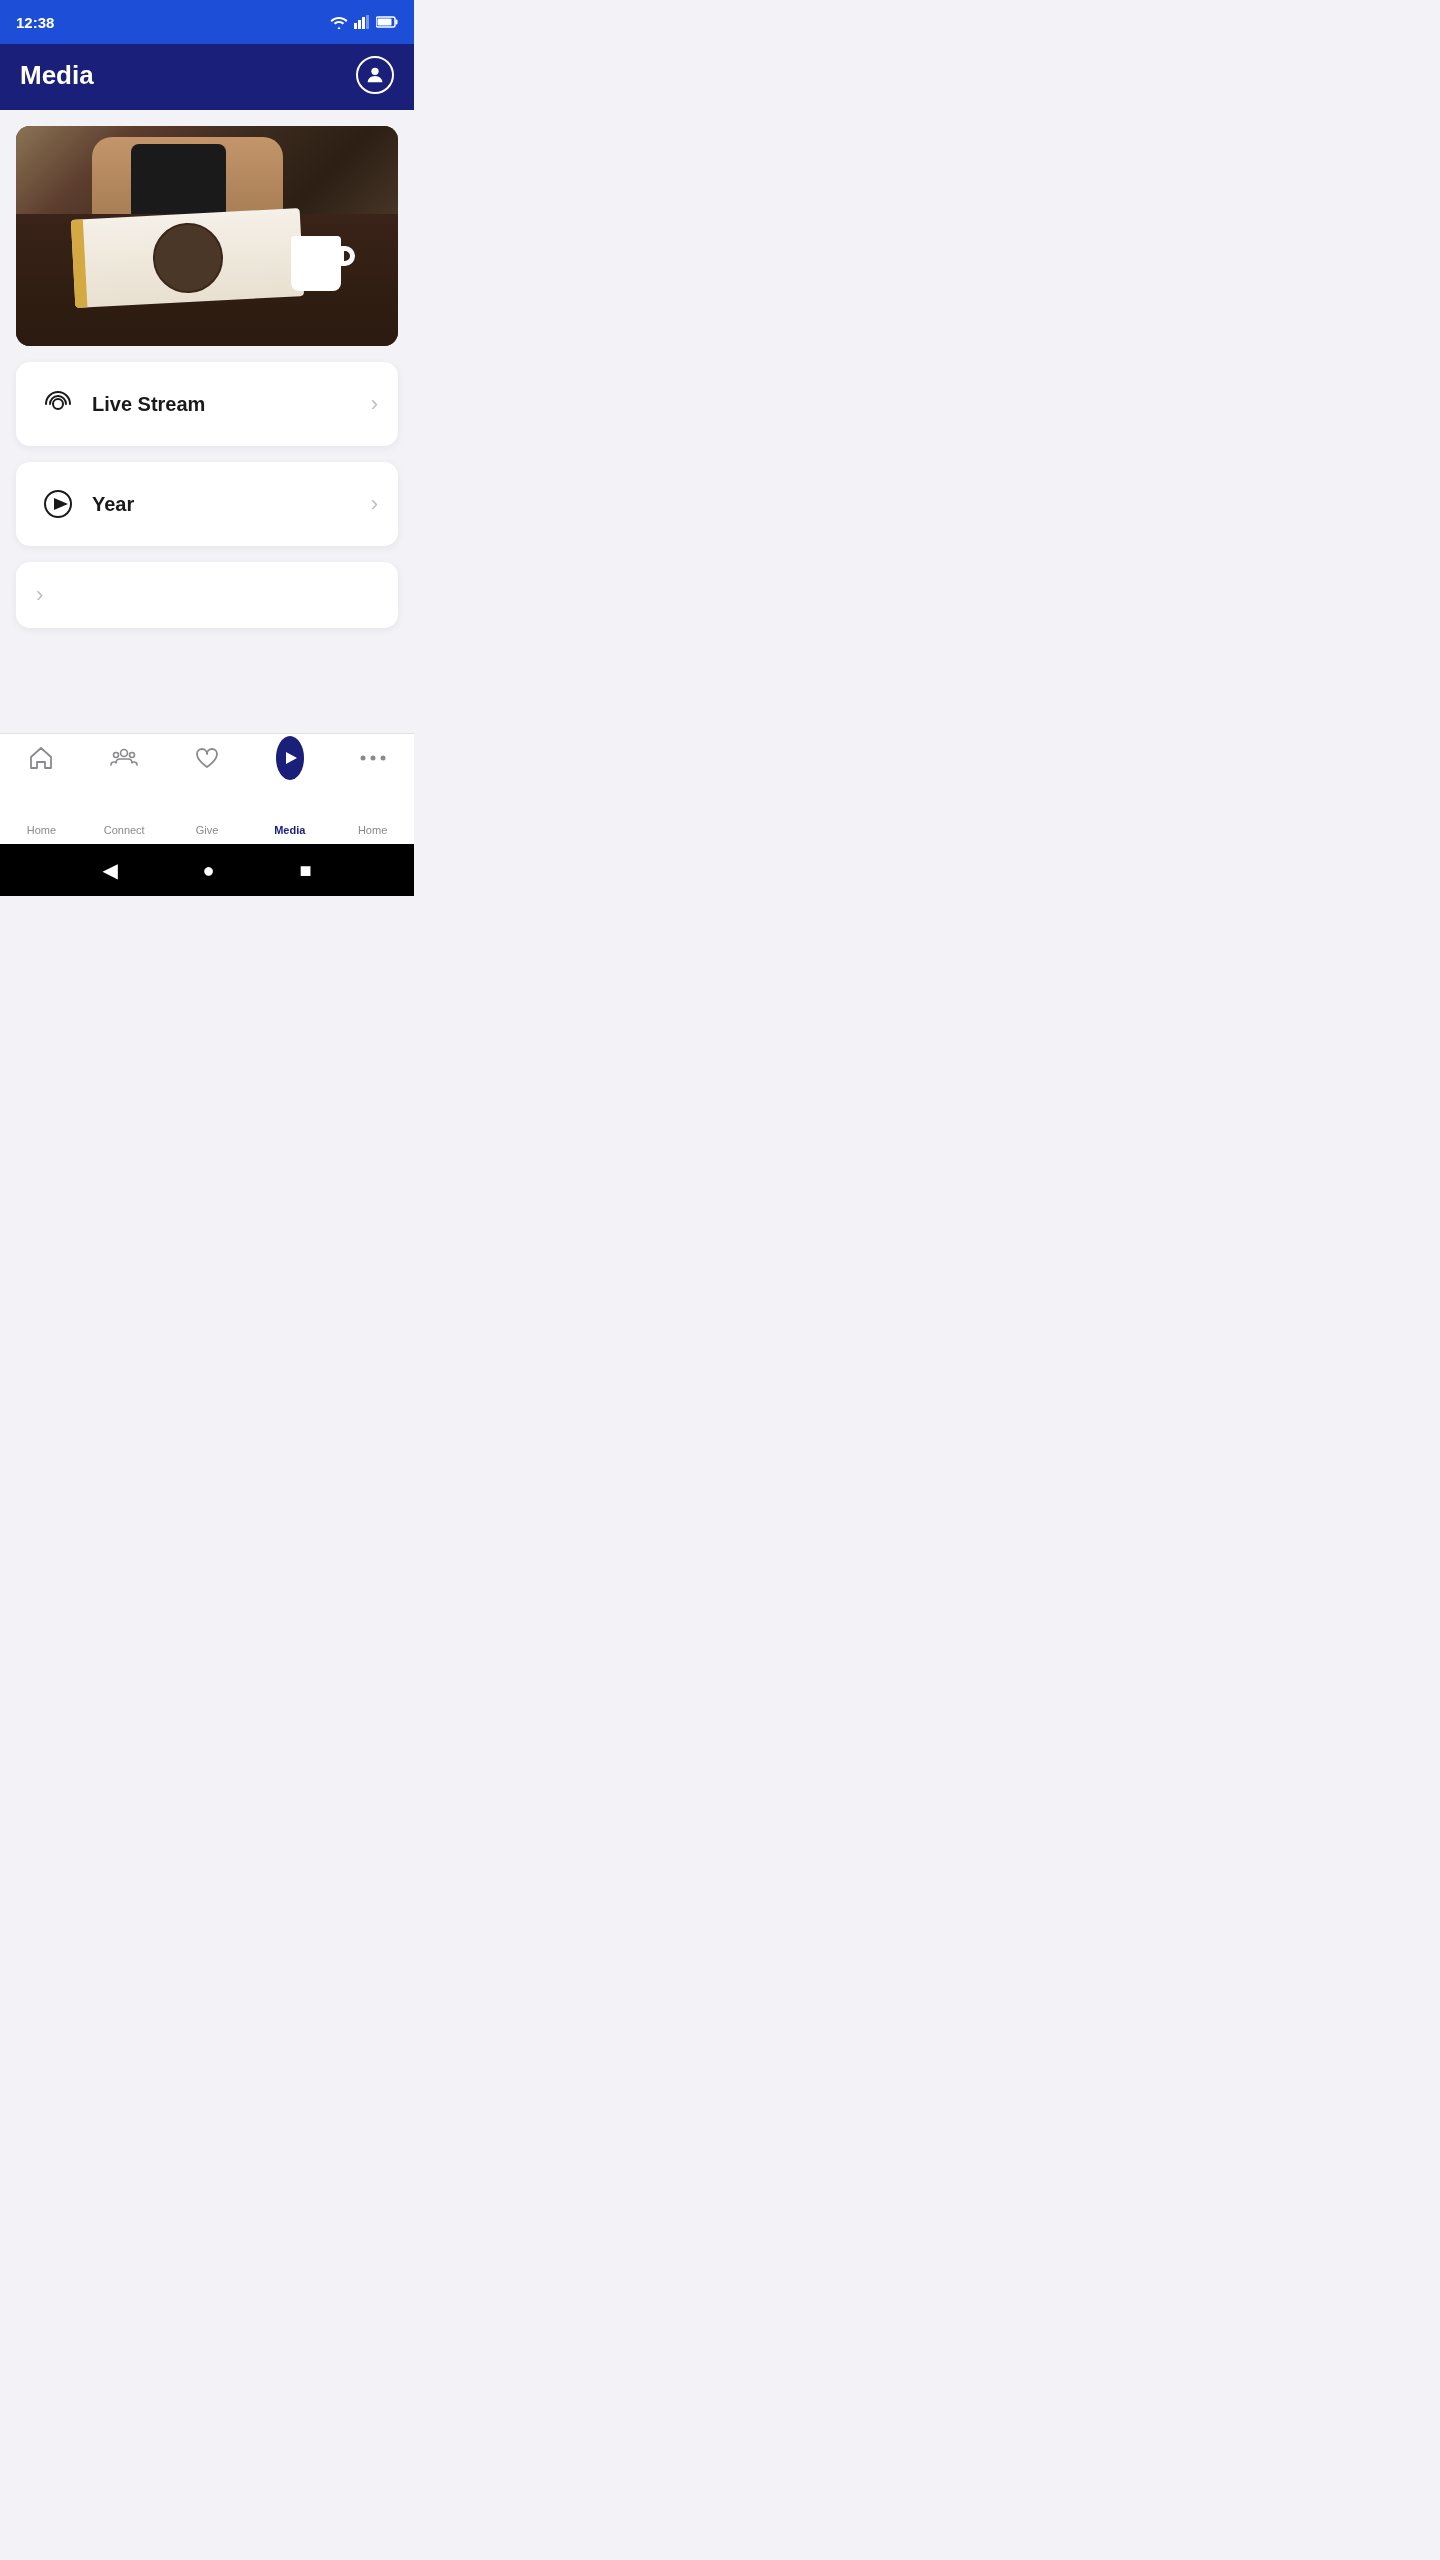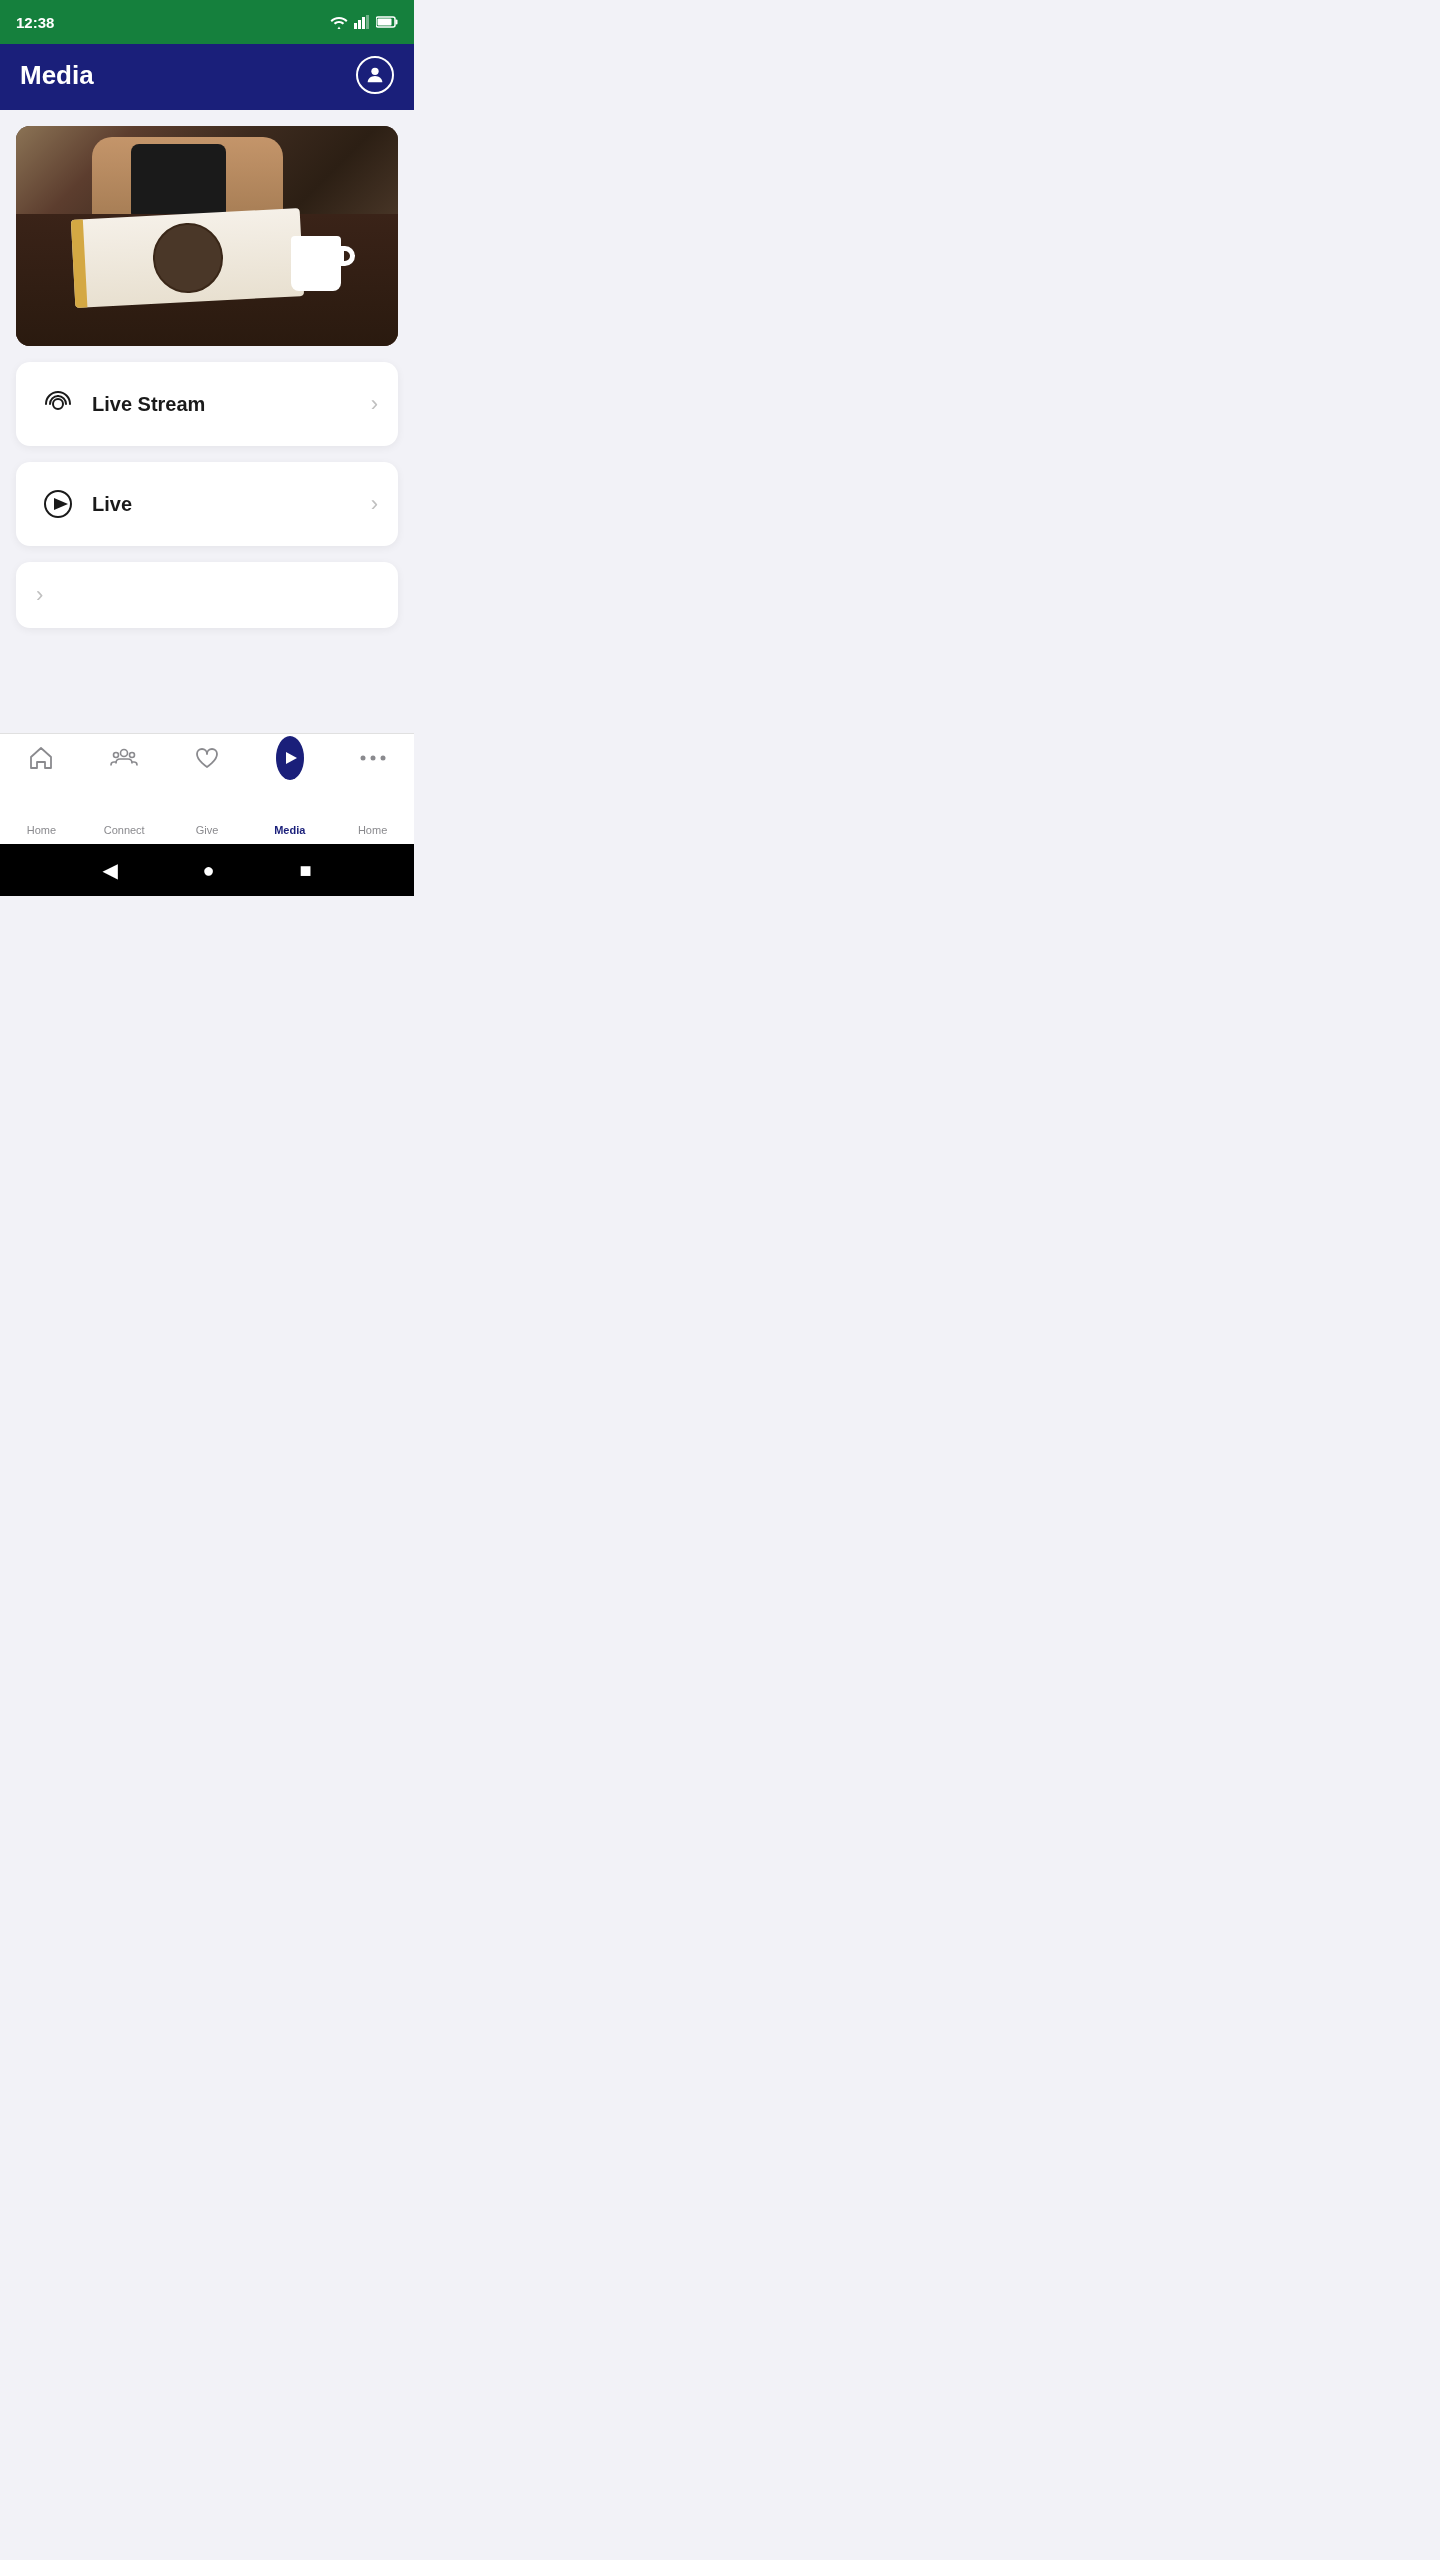--- a/index.html
+++ b/index.html
@@ -10,21 +10,21 @@
       min-height: 896px;
       font-family: -apple-system, BlinkMacSystemFont, 'Segoe UI', sans-serif;
       background: #f2f2f7;
       display: flex;
       flex-direction: column;
       overflow-x: hidden;
     }
 
     
     .status-bar {
-      background: #15803d;
+      background: #1d4ed8;
       color: white;
       display: flex;
       justify-content: space-between;
       align-items: center;
       padding: 22px 16px;
       height: 36px;
     }
 
     .status-time {
       font-size: 15px;
@@ -367,21 +367,21 @@
   </div>
 
   <div class="menu-card">
     <div class="menu-card-left">
       <div class="menu-icon">
         <svg width="44" height="44" viewBox="0 0 44 44" fill="none">
           <circle cx="22" cy="22" r="13" stroke="#1a1a1a" stroke-width="2" fill="none"></circle>
           <polygon points="18,16 32,22 18,28" fill="#1a1a1a"></polygon>
         </svg>
       </div>
-      <span class="menu-label">Live</span>
+      <span class="menu-label">Year</span>
     </div>
     <span class="chevron-right">›</span>
   </div>
 
   <div class="menu-card">
     <span class="chevron-right">›</span>
   </div>
 
 </div>
 

